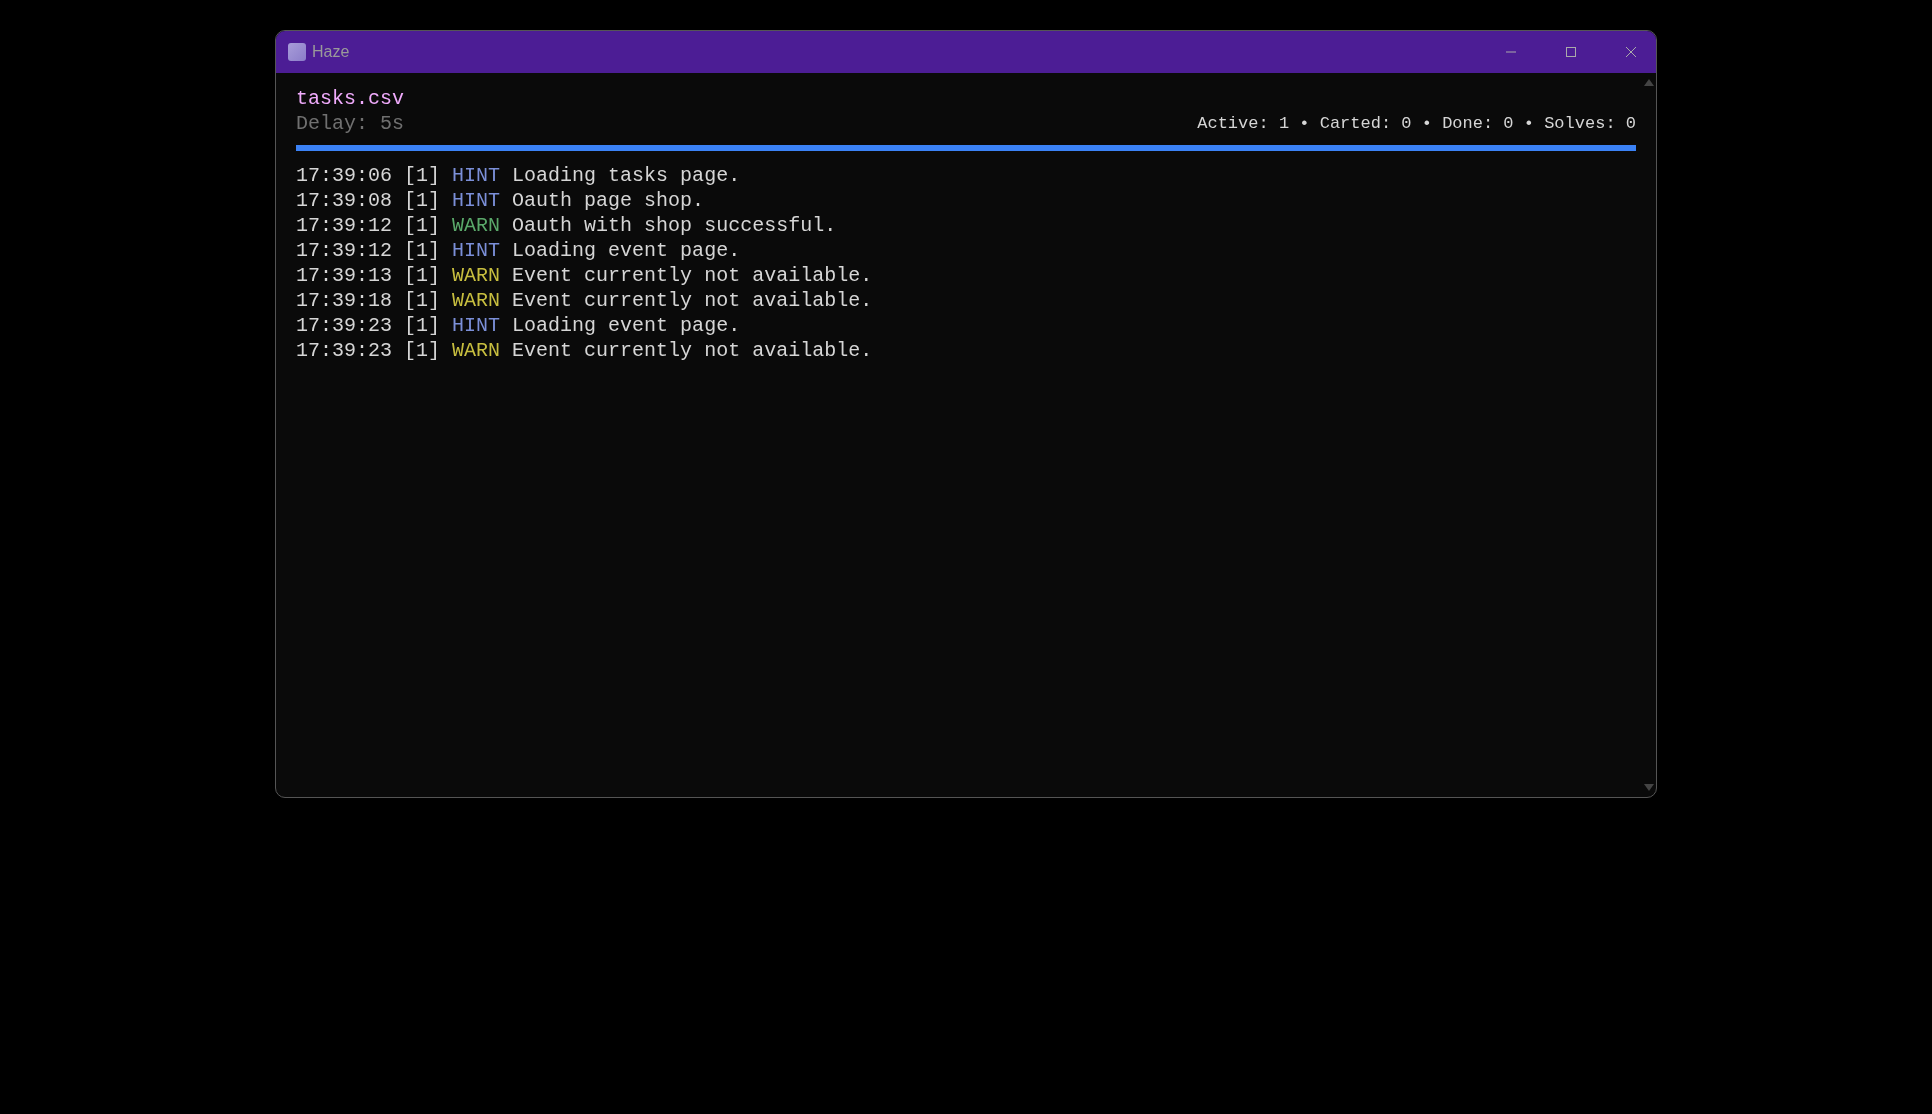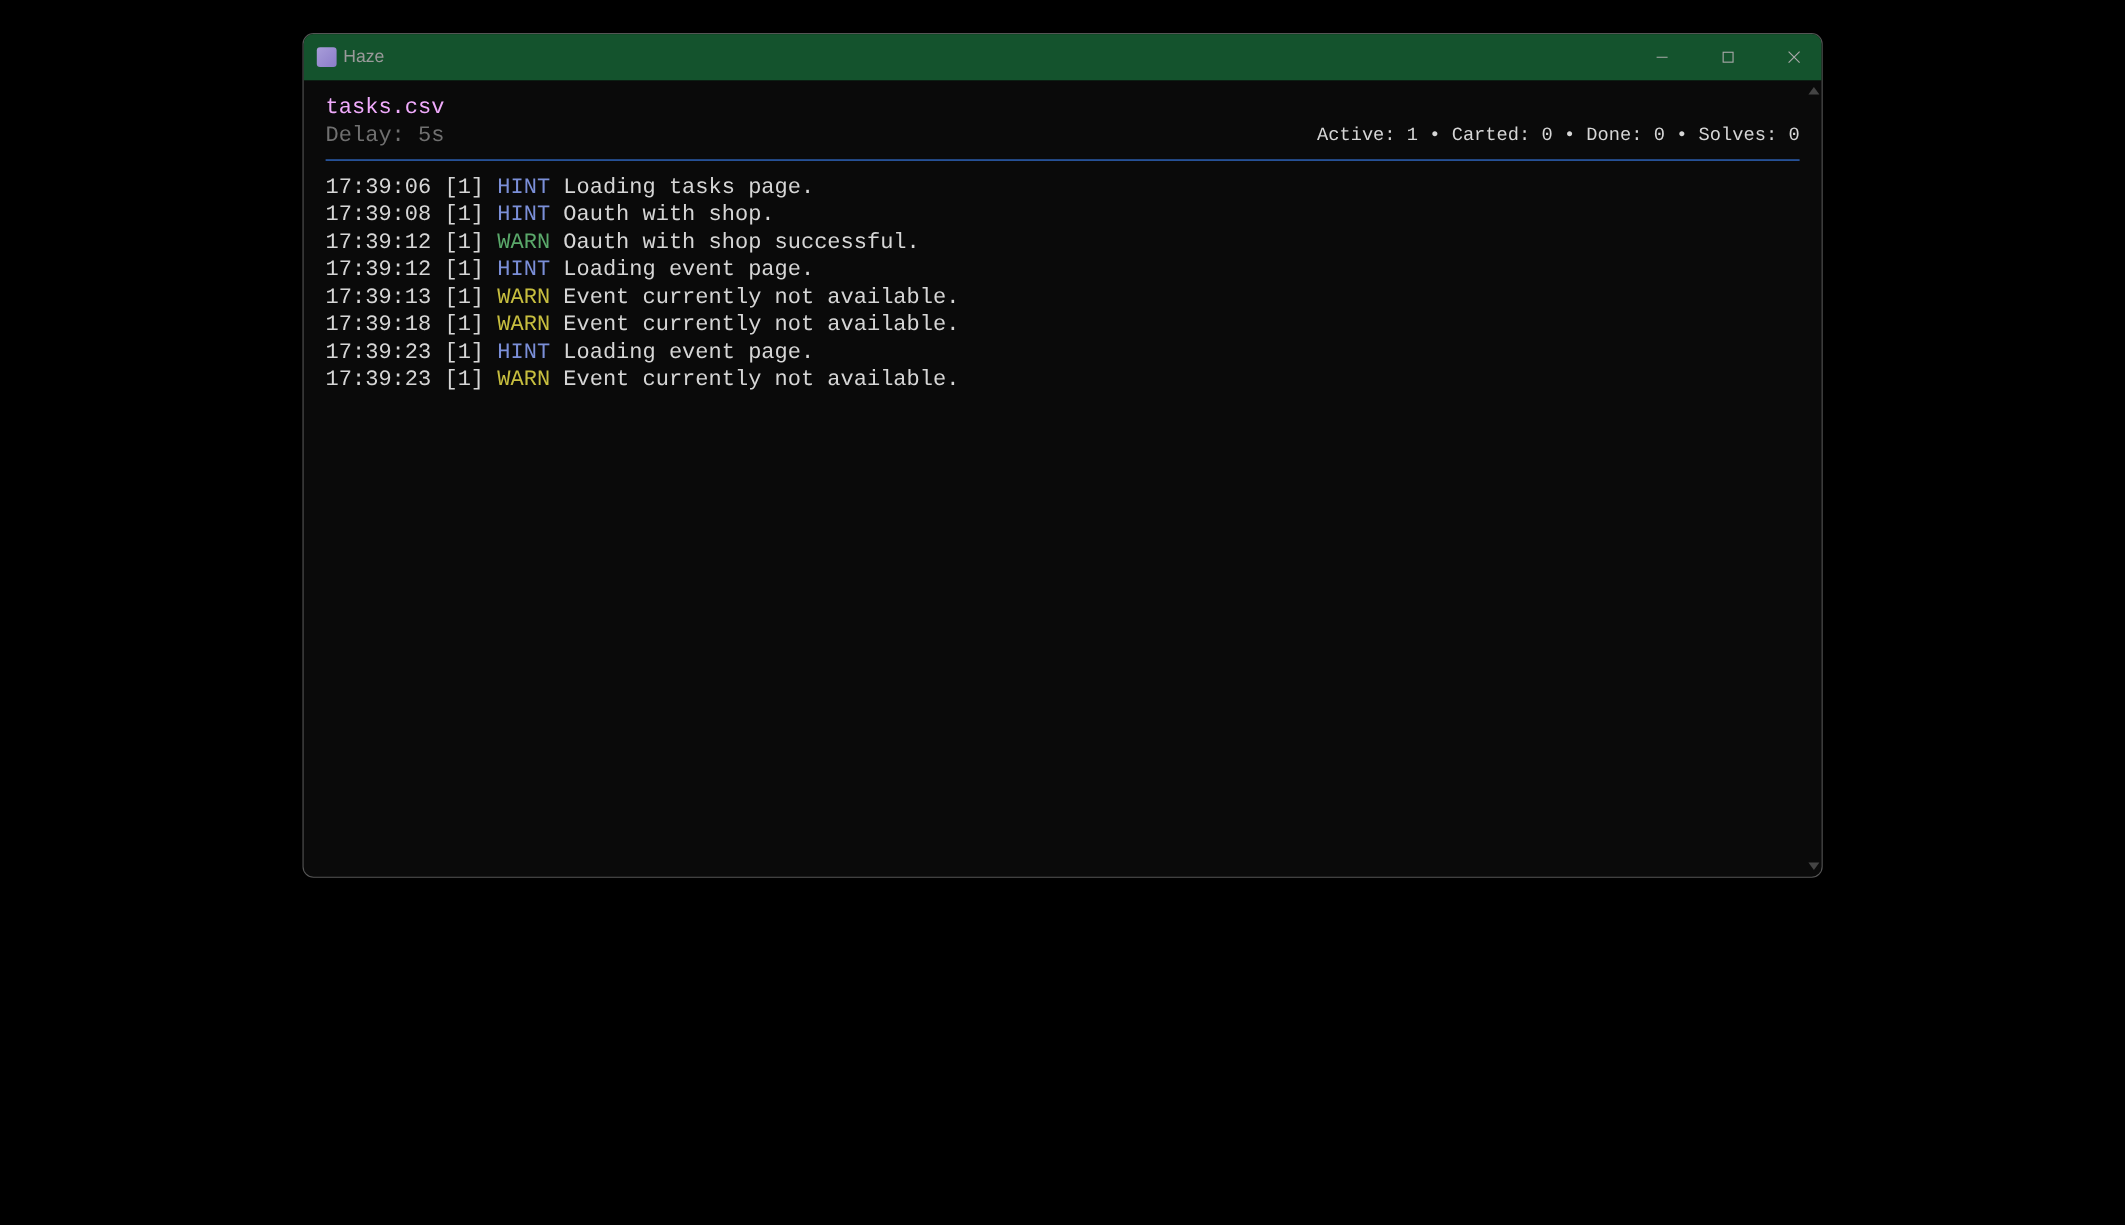--- a/index.html
+++ b/index.html
@@ -21,21 +21,21 @@
       height: 768px;
       background: #0a0a0a;
       border: 1px solid #555;
       border-radius: 10px;
       overflow: hidden;
       display: flex;
       flex-direction: column;
     }
     .titlebar {
       height: 42px;
-      background: #14532d;
+      background: #4c1d95;
       display: flex;
       align-items: center;
       justify-content: space-between;
       padding: 0 10px 0 12px;
     }
     .titlebar-left {
       display: flex;
       align-items: center;
       gap: 6px;
     }
@@ -82,21 +82,21 @@
     }
     .filename {
       color: #f0abfc;
       font-size: 20px;
     }
     .status-row {
       display: flex;
       justify-content: space-between;
       align-items: center;
       padding-bottom: 10px;
-      border-bottom: 1px solid #3b82f6;
+      border-bottom: 6px solid #3b82f6;
       margin-bottom: 12px;
     }
     .delay-text {
       color: #707070;
       font-size: 20px;
     }
     .stats {
       color: #d6d6d6;
       font-size: 17px;
       font-family: Liberation Mono, monospace;
@@ -167,21 +167,21 @@
     <div class="header-row">
       <span class="filename">tasks.csv</span>
     </div>
     <div class="status-row">
       <span class="delay-text">Delay: 5s</span>
       <span class="stats"><span>Active:</span> <span>1</span><span> • </span><span>Carted:</span> <span>0</span><span> • </span><span>Done:</span> <span>0</span><span> • </span><span>Solves:</span> <span>0</span></span>
     </div>
 
     <div id="log-container">
         <div class="log-line"><span>17:39:06</span> <span>[1]</span> <span class="lvl-hint">HINT</span> <span>Loading tasks page.</span></div>
-        <div class="log-line"><span>17:39:08</span> <span>[1]</span> <span class="lvl-hint">HINT</span> <span>Oauth with shop.</span></div>
+        <div class="log-line"><span>17:39:08</span> <span>[1]</span> <span class="lvl-hint">HINT</span> <span>Oauth page shop.</span></div>
         <div class="log-line"><span>17:39:12</span> <span>[1]</span> <span class="lvl-info">WARN</span> <span>Oauth with shop successful.</span></div>
         <div class="log-line"><span>17:39:12</span> <span>[1]</span> <span class="lvl-hint">HINT</span> <span>Loading event page.</span></div>
         <div class="log-line"><span>17:39:13</span> <span>[1]</span> <span class="lvl-warn">WARN</span> <span>Event currently not available.</span></div>
         <div class="log-line"><span>17:39:18</span> <span>[1]</span> <span class="lvl-warn">WARN</span> <span>Event currently not available.</span></div>
         <div class="log-line"><span>17:39:23</span> <span>[1]</span> <span class="lvl-hint">HINT</span> <span>Loading event page.</span></div>
         <div class="log-line"><span>17:39:23</span> <span>[1]</span> <span class="lvl-warn">WARN</span> <span>Event currently not available.</span></div>
       </div>
 
     <div class="scrollbar-track">
       <div class="scroll-arrow up"></div>

